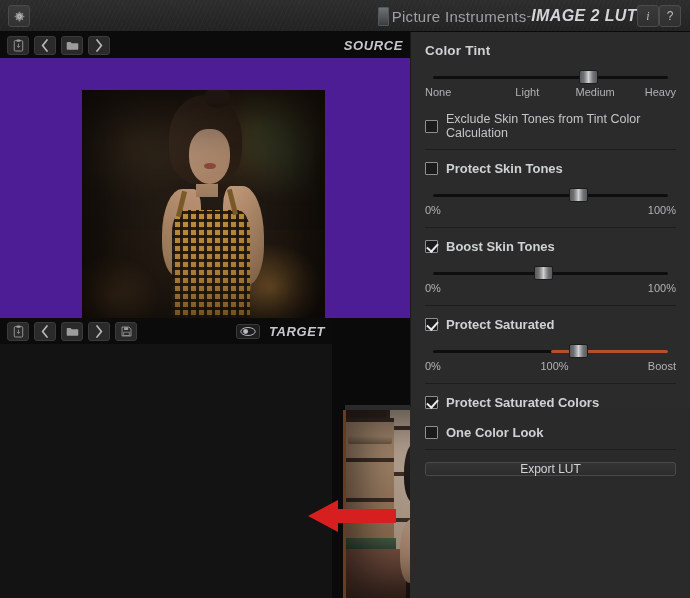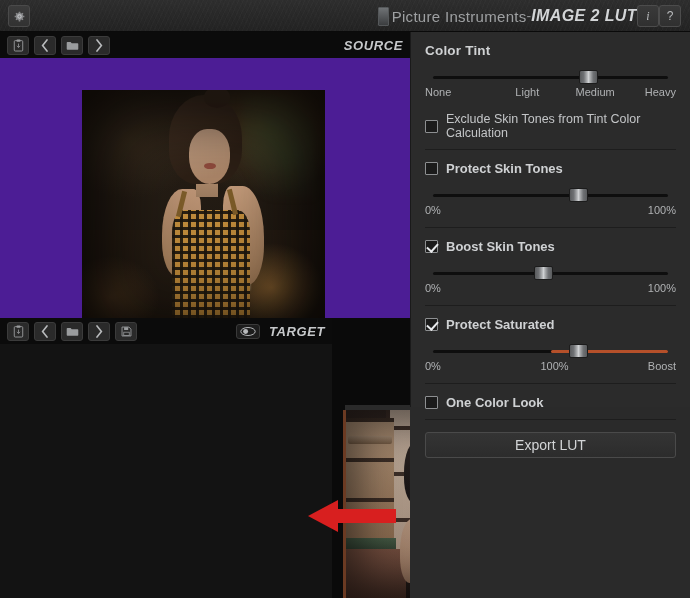--- a/index.html
+++ b/index.html
@@ -349,24 +349,24 @@
     position: relative; height: 14px; margin-top: 1px;
   }
   .tick {
     position: absolute; font-size: 11px; color: #b0b2b4; white-space: nowrap;
   }
   .tick.l { left: 0; }
   .tick.r { right: 0; }
 
   .export-sec { padding: 12px 0 0; }
   .export-btn {
-    width: 100%; height: 26px;
+    width: 100%; height: 14px;
     background: linear-gradient(#343434, #2c2c2c);
     border: 1px solid #4a4a4a; border-radius: 3px;
-    color: #d2d4d6; font-size: 14px;
+    color: #d2d4d6; font-size: 12px;
     display: flex; align-items: center; justify-content: center;
     font-family: "Liberation Sans", sans-serif;
   }
   .panel-under {
     position: absolute; left: 410px; top: 407px; width: 280px; height: 191px;
     background: #2a2a2a;
   }
 </style>
 </head>
 <body>
@@ -579,20 +579,24 @@
       </div>
       <div class="ticks">
         <span class="tick l">0%</span>
         <span class="tick" style="left:46%">100%</span>
         <span class="tick r">Boost</span>
       </div>
     </div>
 
     <div class="section">
       <div class="row-check">
+        <span class="chk on"></span>
+        <span class="chk-label bold">Protect Saturated Colors</span>
+      </div>
+      <div class="row-check">
         <span class="chk"></span>
         <span class="chk-label bold">One Color Look</span>
       </div>
     </div>
 
     <div class="export-sec">
       <div class="export-btn">Export LUT</div>
     </div>
   </div>
 

